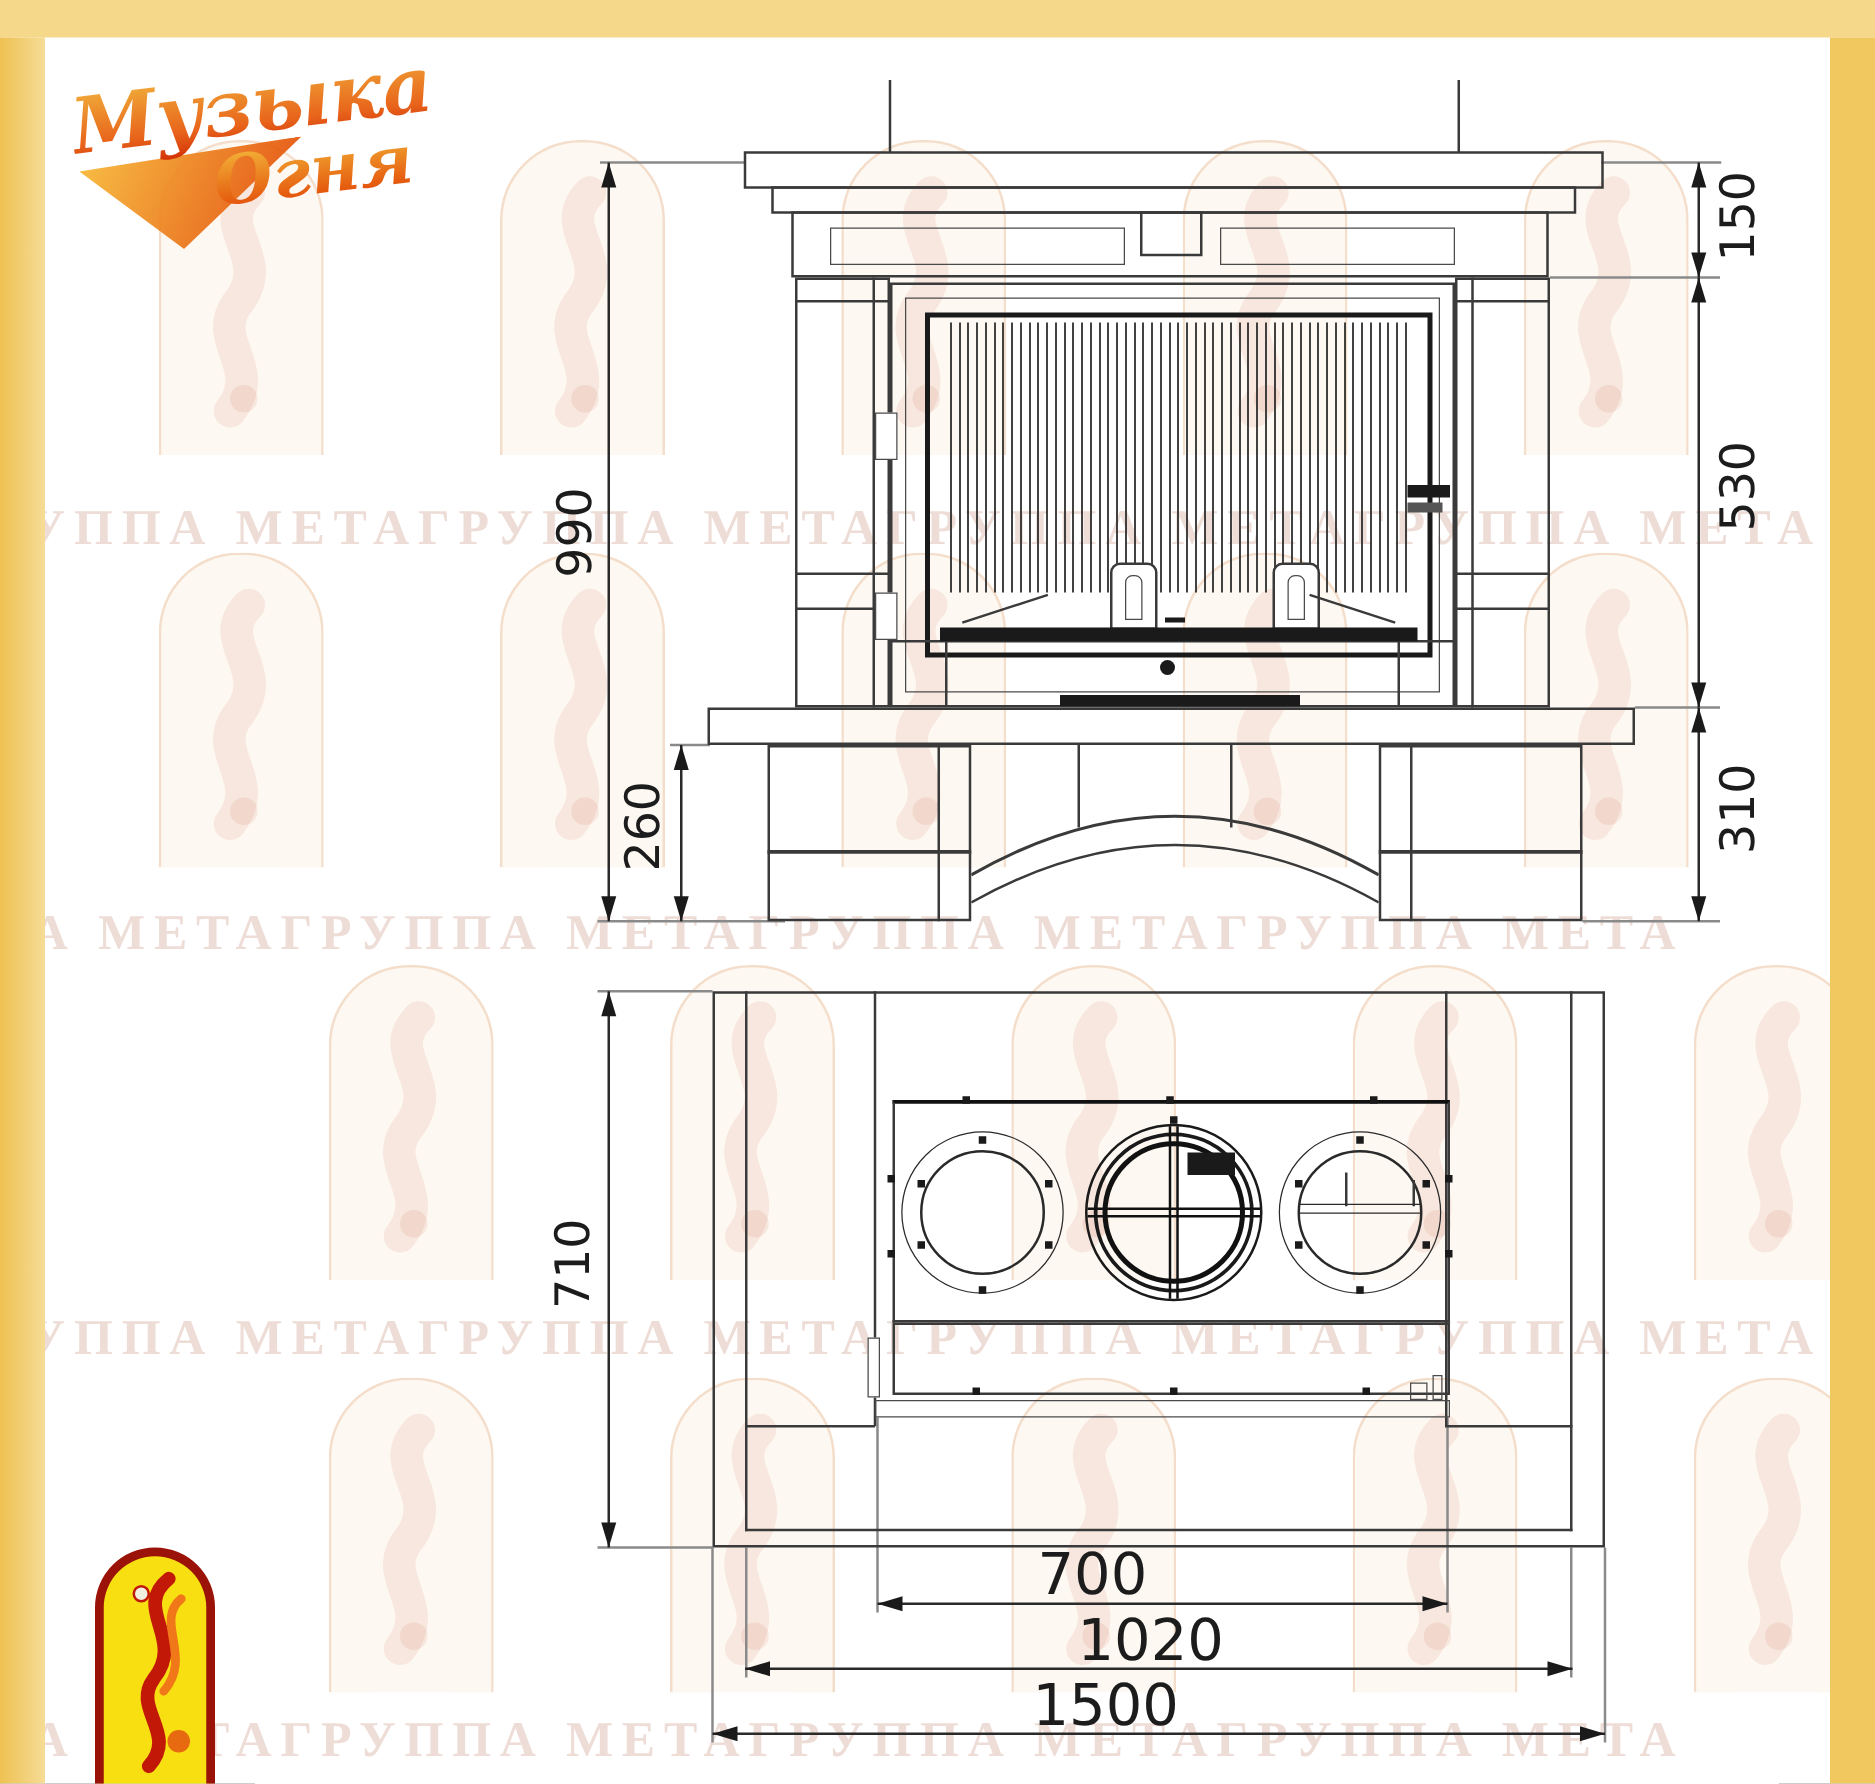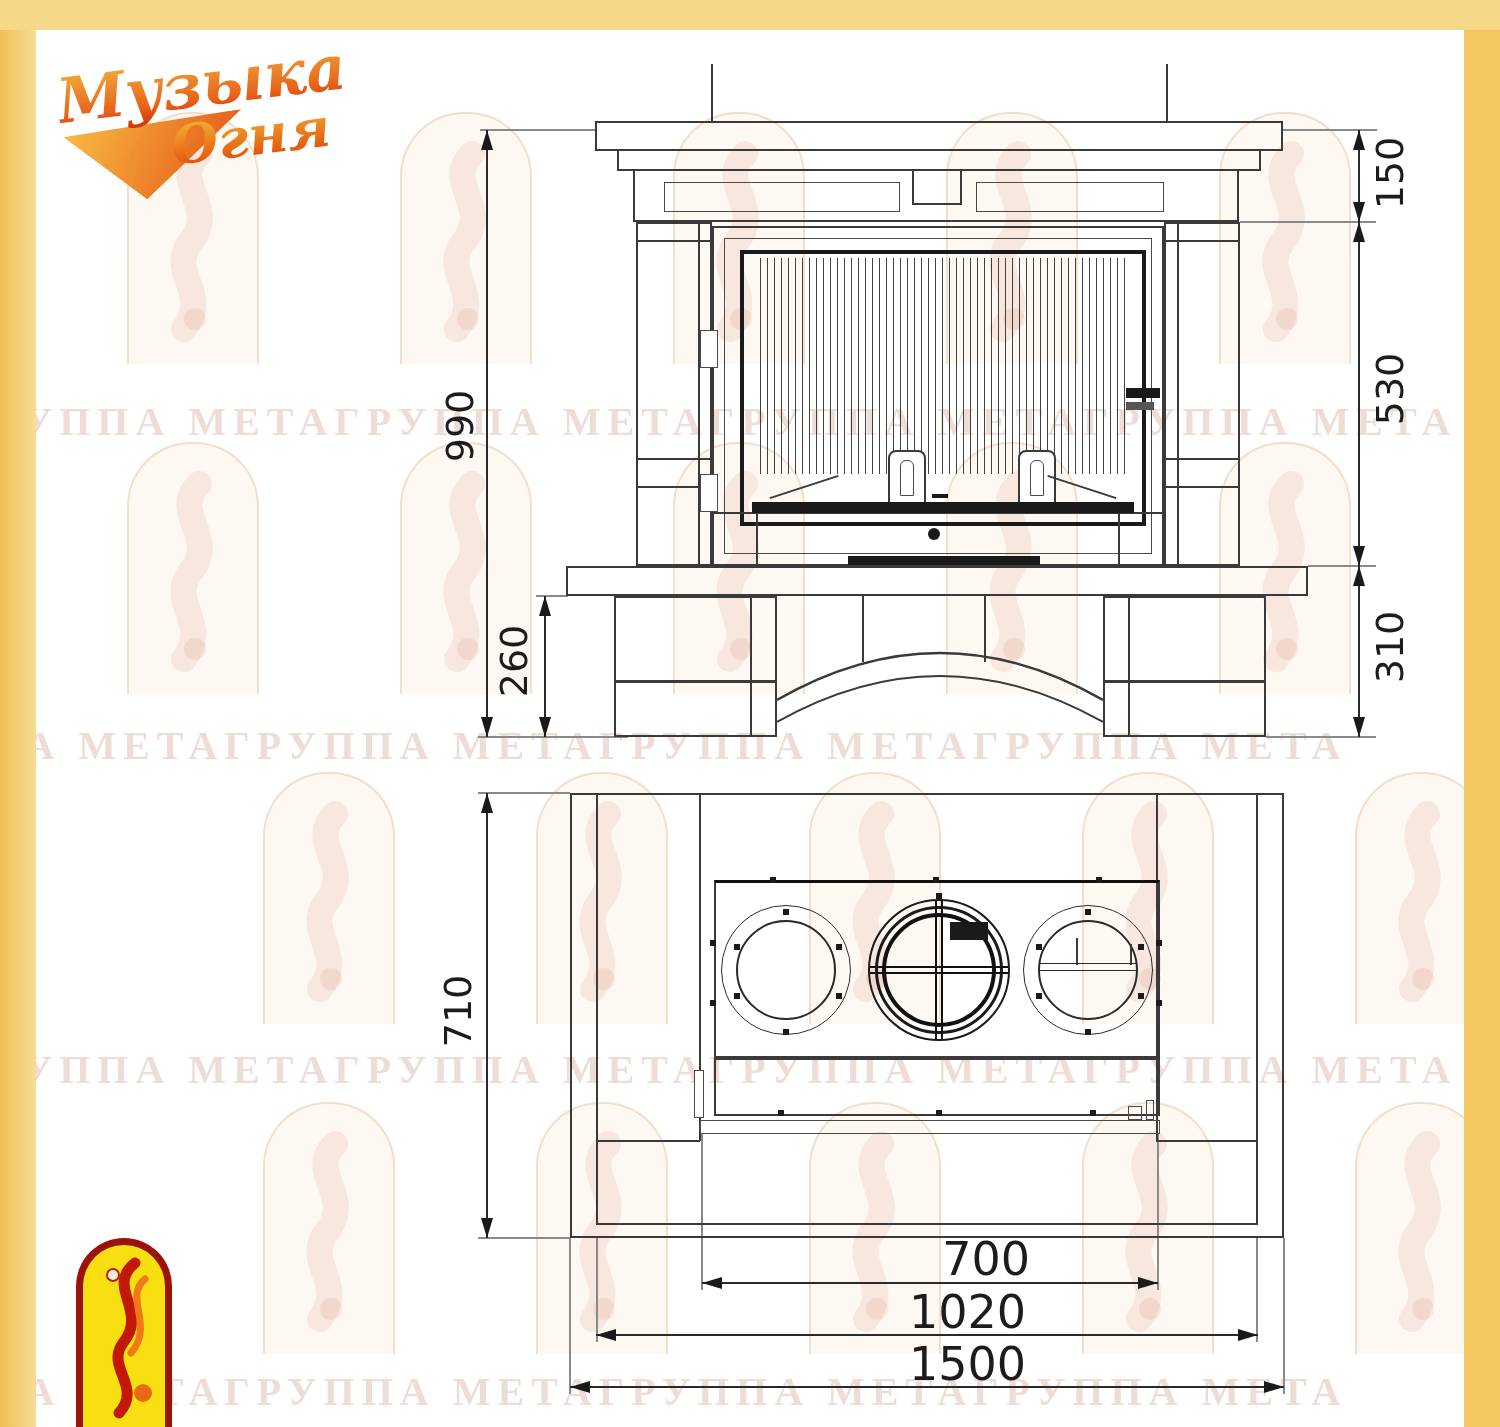--- a/index.html
+++ b/index.html
@@ -27,21 +27,21 @@
   .diag{position:absolute;height:1.5px;background:#3a3a3a;z-index:4;}
   
   .dim{position:absolute;background:#2a2a2a;z-index:4;}
   .ar{position:absolute;width:0;height:0;border-style:solid;z-index:5;}
   .ar-up{border-width:0 6px 20px 6px;border-color:transparent transparent #1a1a1a transparent;}
   .ar-down{border-width:20px 6px 0 6px;border-color:#1a1a1a transparent transparent transparent;}
   .ar-left{border-width:6px 20px 6px 0;border-color:transparent #1a1a1a transparent transparent;}
   .ar-right{border-width:6px 0 6px 20px;border-color:transparent transparent transparent #1a1a1a;}
   .vlabel{position:absolute;width:120px;height:48px;line-height:48px;text-align:center;font-size:38px;
           color:#1c1c1c;transform:rotate(-90deg);z-index:5;font-family:"DejaVu Sans",sans-serif;}
-  .hlabel{position:absolute;width:200px;height:50px;line-height:50px;text-align:right;font-size:46px;
+  .hlabel{position:absolute;width:200px;height:50px;line-height:50px;text-align:left;font-size:46px;
           color:#1c1c1c;z-index:5;font-family:"DejaVu Sans",sans-serif;}
   
   .model-title{position:absolute;left:150px;top:712px;font-size:47px;font-weight:bold;color:#151515;
                letter-spacing:2px;z-index:5;margin:0;font-family:"DejaVu Sans",sans-serif;}
   .logo-top{position:absolute;left:52px;top:48px;width:300px;height:170px;z-index:7;transform:rotate(-7deg);}
   .logo-w1{position:absolute;left:10px;top:0;font-family:"DejaVu Serif",serif;font-style:italic;font-weight:bold;
            font-size:62px;background:linear-gradient(180deg,#f2b93f,#e8641b 70%,#d23005);
            -webkit-background-clip:text;background-clip:text;color:transparent;}
   .logo-w2{position:absolute;left:118px;top:62px;font-family:"DejaVu Serif",serif;font-style:italic;font-weight:bold;
            font-size:54px;background:linear-gradient(180deg,#f5c23f,#e03c00);
@@ -305,21 +305,21 @@
     <div class="dim" style="left:702px;top:1282px;width:456px;height:1.5px"></div>
     <div class="ar ar-left" style="left:702px;top:1277px"></div>
     <div class="ar ar-right" style="left:1138px;top:1277px"></div>
     <div class="hlabel" style="left:830px;top:1234px">700</div>
 
     <div class="lt" style="left:596px;top:1238px;width:1.5px;height:104px"></div>
     <div class="lt" style="left:1256px;top:1238px;width:1.5px;height:104px"></div>
     <div class="dim" style="left:596px;top:1334px;width:662px;height:1.5px"></div>
     <div class="ar ar-left" style="left:596px;top:1329px"></div>
     <div class="ar ar-right" style="left:1238px;top:1329px"></div>
-    <div class="hlabel" style="left:826px;top:1287px">1020</div>
+    <div class="hlabel" style="left:862px;top:1287px">1020</div>
 
     <div class="lt" style="left:569px;top:1238px;width:1.5px;height:156px"></div>
     <div class="lt" style="left:1283px;top:1238px;width:1.5px;height:156px"></div>
     <div class="dim" style="left:570px;top:1386px;width:714px;height:1.5px"></div>
     <div class="ar ar-left" style="left:570px;top:1381px"></div>
     <div class="ar ar-right" style="left:1264px;top:1381px"></div>
     <div class="hlabel" style="left:826px;top:1339px">1500</div>
   </div>
 
   <div class="emblem">

